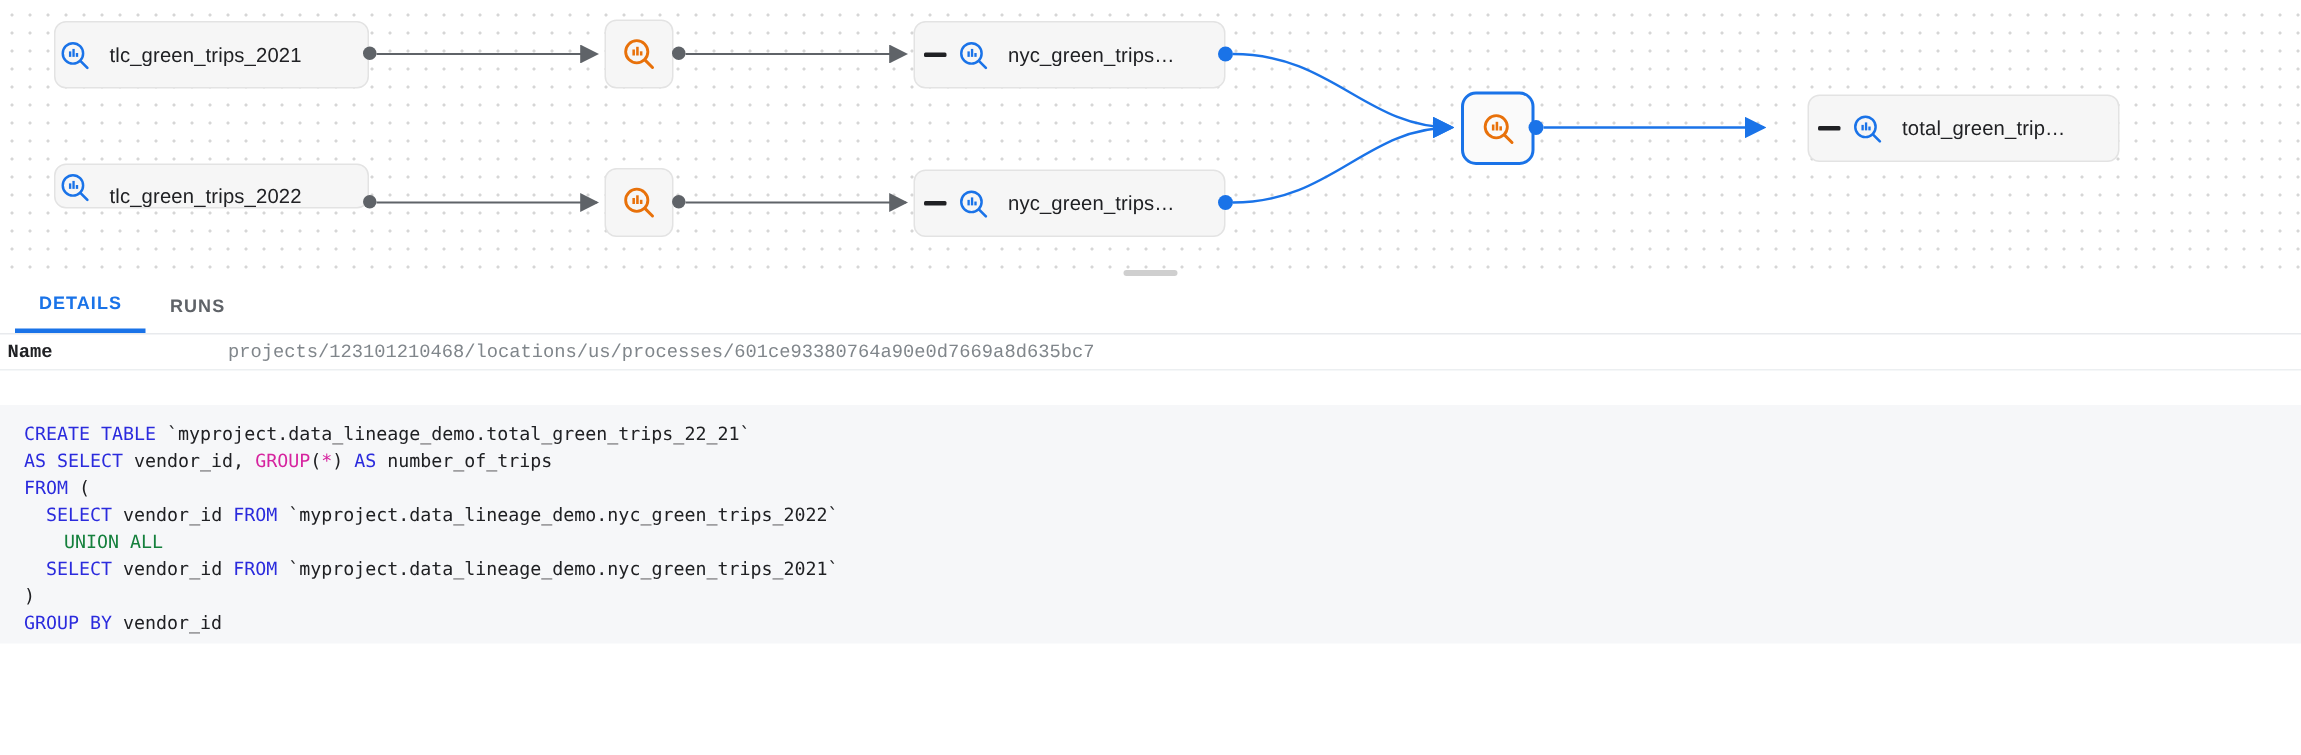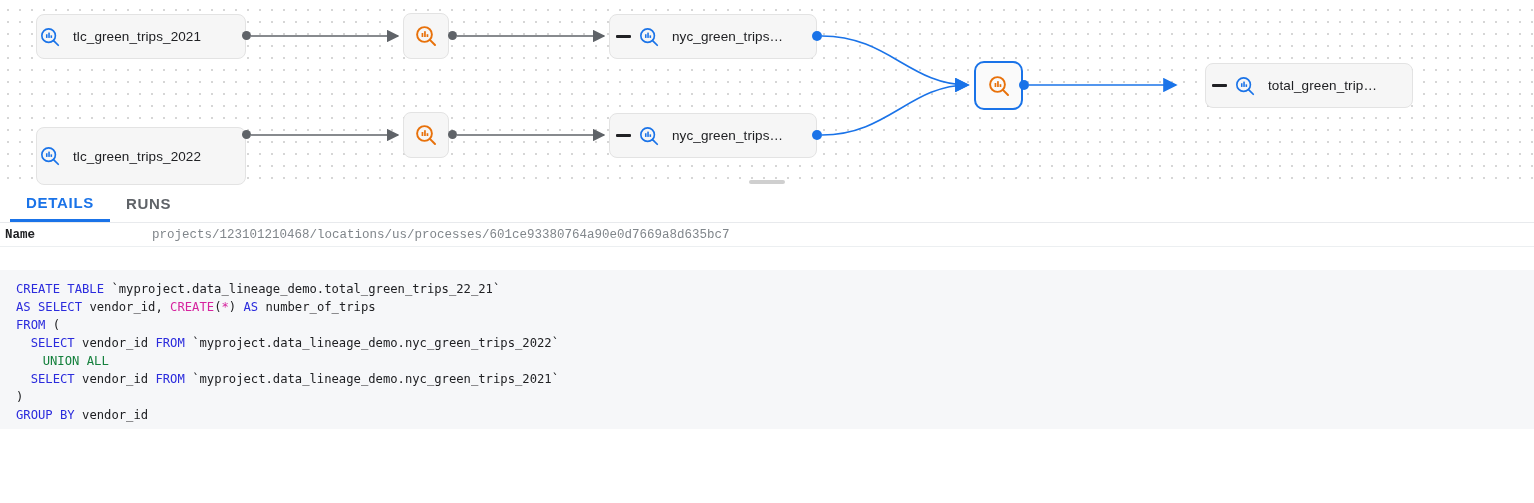--- a/index.html
+++ b/index.html
@@ -51,21 +51,21 @@
     height:47px;display:flex;align-items:center;
     border-bottom:1px solid #e8eaed;padding:0 14px;box-sizing:border-box;
   }
   .panel-title{font-size:17px;color:#202124;flex:1;letter-spacing:0.1px;}
   .header-actions{display:flex;align-items:center;gap:20px;padding-right:4px;}
   .icon-btn{width:24px;height:24px;display:flex;align-items:center;justify-content:center;cursor:pointer;}
 
   .tabs{height:38px;display:flex;align-items:flex-end;border-bottom:1px solid #e8eaed;padding-left:10px;box-sizing:border-box;}
   .tab{
     height:37px;display:flex;align-items:center;padding:0 16px;
-    font-size:15px;font-weight:600;letter-spacing:0.7px;color:#5f6368;
+    font-size:12px;font-weight:600;letter-spacing:0.7px;color:#5f6368;
     box-sizing:border-box;cursor:pointer;
   }
   .tab.active{color:#1a73e8;border-bottom:3px solid #1a73e8;}
 
   .detail-row{
     display:flex;align-items:center;height:24px;border-bottom:1px solid #eceff1;
     font-size:12.5px;padding-left:2px;box-sizing:border-box;font-family:Liberation Mono, monospace;
   }
   .detail-key{width:150px;flex:0 0 150px;color:#202124;font-weight:700;padding-left:3px;box-sizing:border-box;}
   .detail-val{color:#80868b;white-space:nowrap;overflow:hidden;text-overflow:ellipsis;}
@@ -113,21 +113,21 @@
         <line x1="15.9" y1="15.9" x2="21" y2="21" stroke="#1a73e8" stroke-width="1.9" stroke-linecap="round"></line>
         <rect x="7.6" y="9" width="1.7" height="4" fill="#1a73e8"></rect>
         <rect x="10.1" y="7.2" width="1.7" height="5.8" fill="#1a73e8"></rect>
         <rect x="12.6" y="10.2" width="1.7" height="2.8" fill="#1a73e8"></rect>
       </svg>
     </span>
     <span class="node-label">tlc_green_trips_2021</span>
   </div>
   <span class="port" style="left:242px;top:31px;"></span>
 
-  <div class="node" style="left:36px;top:127px;width:210px;height:58px;">
+  <div class="node" style="left:36px;top:109px;width:210px;height:30px;align-items:flex-end;">
     <span class="node-icon">
       <svg width="22" height="22" viewBox="0 0 24 24">
         <circle cx="10.5" cy="10.5" r="7.4" fill="none" stroke="#1a73e8" stroke-width="1.8"></circle>
         <line x1="15.9" y1="15.9" x2="21" y2="21" stroke="#1a73e8" stroke-width="1.9" stroke-linecap="round"></line>
         <rect x="7.6" y="9" width="1.7" height="4" fill="#1a73e8"></rect>
         <rect x="10.1" y="7.2" width="1.7" height="5.8" fill="#1a73e8"></rect>
         <rect x="12.6" y="10.2" width="1.7" height="2.8" fill="#1a73e8"></rect>
       </svg>
     </span>
     <span class="node-label">tlc_green_trips_2022</span>
@@ -238,21 +238,21 @@
 
   <div>
     <div class="detail-row">
       <div class="detail-key">Name</div>
       <div class="detail-val">projects/123101210468/locations/us/processes/601ce93380764a90e0d7669a8d635bc7</div>
     </div>
   </div>
 
   <div id="sql-block">
     <pre class="sql"><span class="kw">CREATE TABLE </span><span>`myproject.data_lineage_demo.total_green_trips_22_21`</span>
-<span class="kw">AS SELECT </span><span>vendor_id, </span><span class="fn">CREATE</span><span>(</span><span class="fn">*</span><span>) </span><span class="kw">AS </span><span>number_of_trips</span>
+<span class="kw">AS SELECT </span><span>vendor_id, </span><span class="fn">GROUP</span><span>(</span><span class="fn">*</span><span>) </span><span class="kw">AS </span><span>number_of_trips</span>
 <span class="kw">FROM </span><span>(</span>
 <span>  </span><span class="kw">SELECT </span><span>vendor_id </span><span class="kw">FROM </span><span>`myproject.data_lineage_demo.nyc_green_trips_2022`</span>
 <span>  </span><span class="dim">UNION ALL</span>
 <span>  </span><span class="kw">SELECT </span><span>vendor_id </span><span class="kw">FROM </span><span>`myproject.data_lineage_demo.nyc_green_trips_2021`</span>
 <span>)</span>
 <span class="kw">GROUP BY </span><span>vendor_id</span></pre>
   </div>
 </div>
 
 </body></html>

